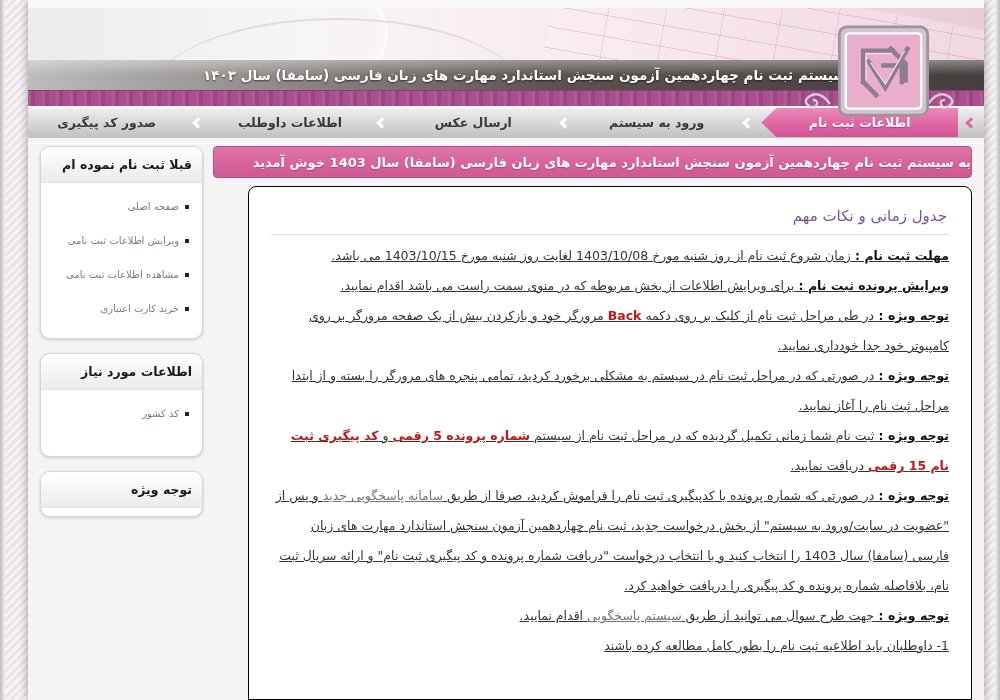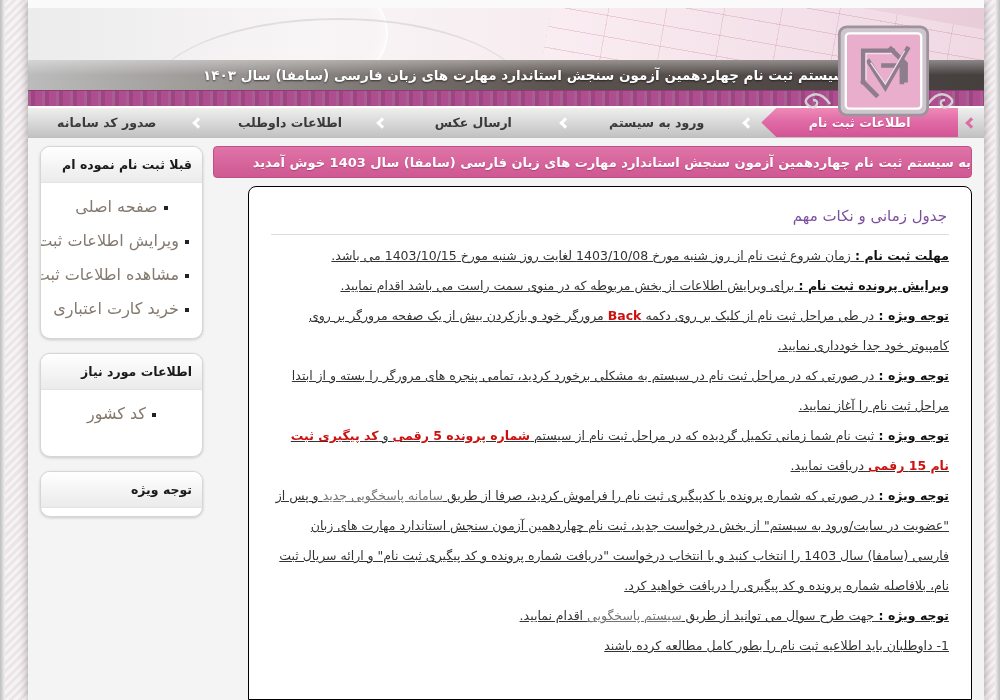--- a/index.html
+++ b/index.html
@@ -136,22 +136,22 @@
   .panel-head {
     padding:10px 10px; font-size:12.5px; font-weight:bold; color:#1a1a1a;
     text-align:right; background:linear-gradient(180deg,#ffffff,#ebebeb);
     border-bottom:1px solid #e3e3e3;
   }
   .panel-body { padding:7px 13px 12px; }
   .panel-body.tall  { min-height:128px; }
   .panel-body.mid   { min-height:66px; }
   .panel-body.small { min-height:6px; padding:4px; }
   .side-link {
-    display:block; font-size:16px; color:#84796f;
-    line-height:34px; text-align:center; cursor:pointer; white-space:nowrap;
+    display:block; font-size:10px; color:#84796f;
+    line-height:34px; text-align:right; cursor:pointer; white-space:nowrap;
   }
   .side-link .sq {
     display:inline-block; width:4px; height:4px; background:#222;
     margin-left:6px; vertical-align:middle;
   }
 </style>
 </head>
 <body>
 
 <div class="side-strip left"></div>
@@ -208,21 +208,21 @@
         <span class="chev"></span>
       </div>
     <div class="tab">ارسال عکس</div>
     <div class="nav-sep">
         <span class="chev"></span>
       </div>
     <div class="tab">اطلاعات داوطلب</div>
     <div class="nav-sep">
         <span class="chev"></span>
       </div>
-    <div class="tab">صدور کد سامانه</div>
+    <div class="tab">صدور کد پیگیری</div>
   </div>
 
   <div class="content">
 
     <div class="main-col">
       <div class="welcome">به سیستم ثبت نام چهاردهمین آزمون سنجش استاندارد مهارت های زبان فارسی (سامفا) سال 1403 خوش آمدید</div>
 
       <div class="main-box">
         <div class="sec-heading">جدول زمانی و نکات مهم</div>
 

